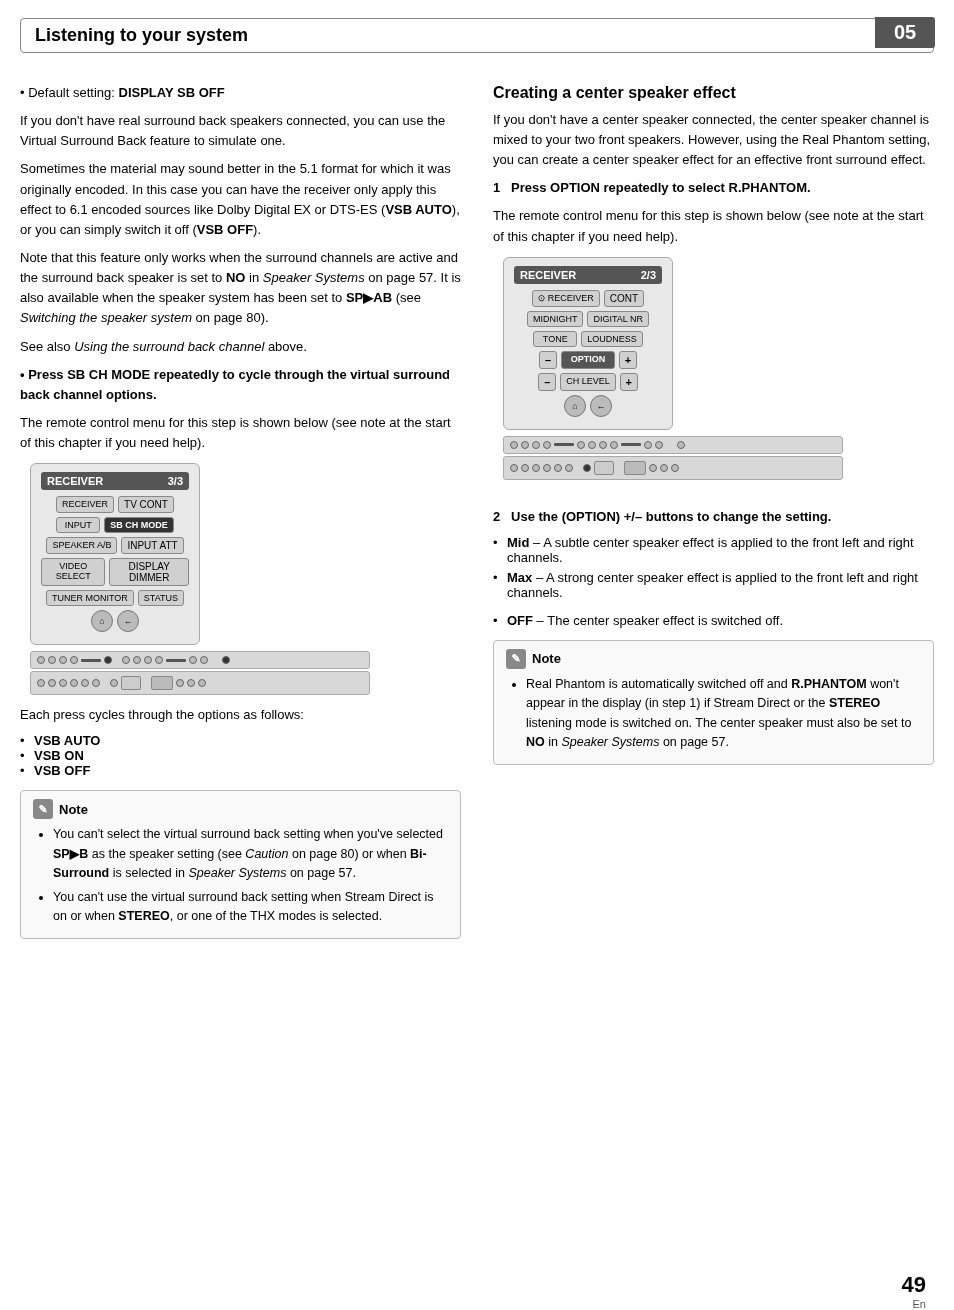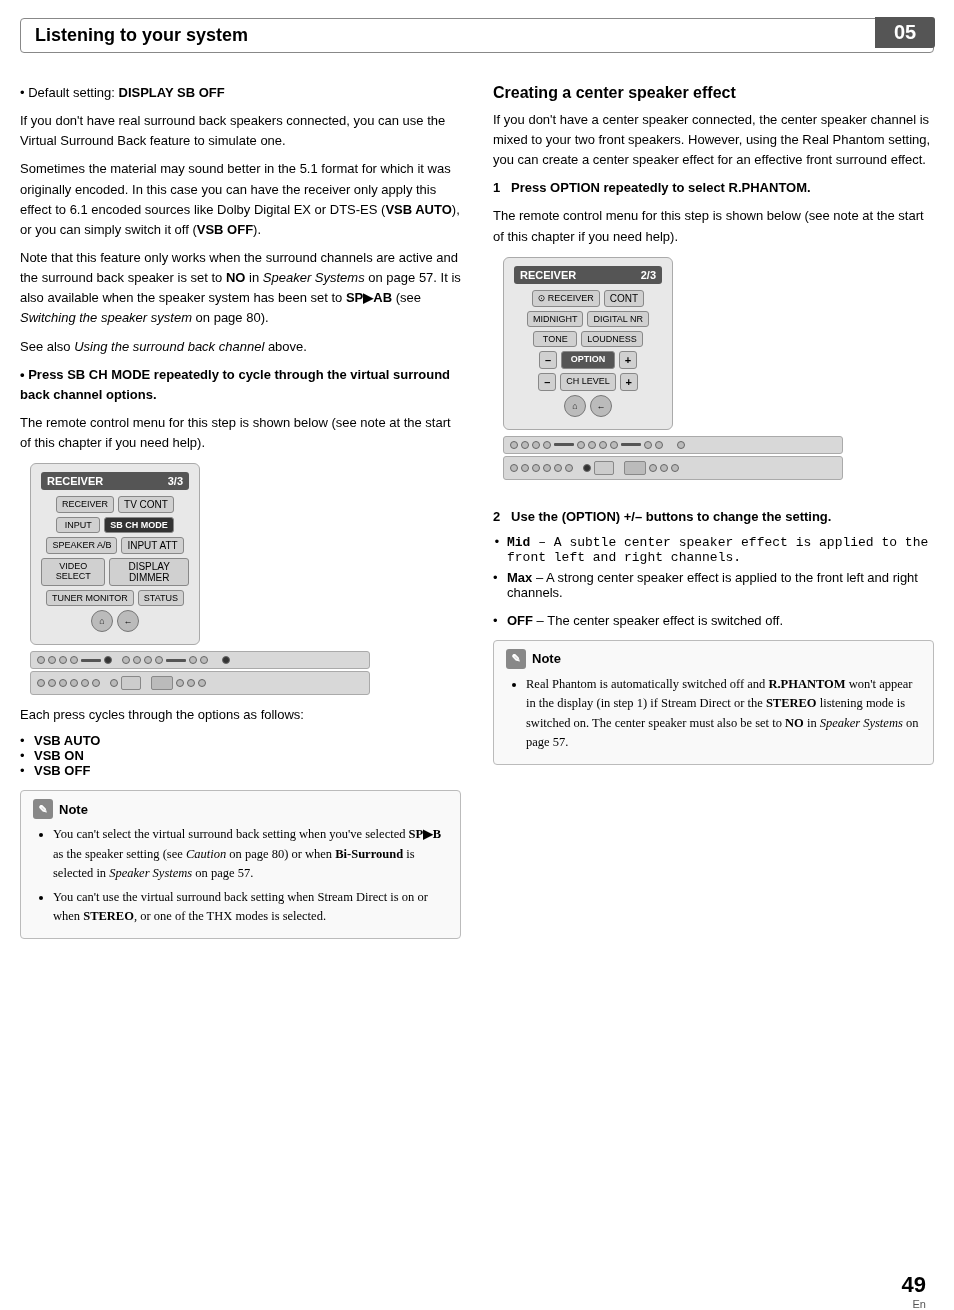--- a/index.html
+++ b/index.html
@@ -226,21 +226,20 @@
       border-radius: 3px;
       display: flex;
       align-items: center;
       justify-content: center;
       color: #fff;
       font-size: 11px;
       font-weight: bold;
     }
     .note-list {
       padding-left: 4px;
-      font-family: Liberation Serif, serif;
     }
     .note-list li {
       list-style: disc;
       margin-left: 16px;
       font-size: 12.5px;
       line-height: 1.55;
       margin-bottom: 4px;
     }
 
     
@@ -481,21 +480,21 @@
           <span class="panel-dot"></span>
         </div>
       </div>
 
       <p style="margin-top:27px;">
         <span class="step-num">2</span>
         &nbsp;&nbsp;<b>Use the (OPTION) +/– buttons to change the setting.</b>
       </p>
 
       <ul style="margin-top:4px;">
-        <li class="bullet" style="margin-bottom:5px;font-family:Liberation Mono, monospace;">
+        <li class="bullet" style="margin-bottom:5px;">
           <b>Mid</b> – A subtle center speaker effect is applied to the front left and right channels.
         </li>
         <li class="bullet" style="margin-bottom:13px;">
           <b>Max</b> – A strong center speaker effect is applied to the front left and right channels.
         </li>
         <li class="bullet" style="margin-bottom:5px;">
           <b>OFF</b> – The center speaker effect is switched off.
         </li>
       </ul>
 

